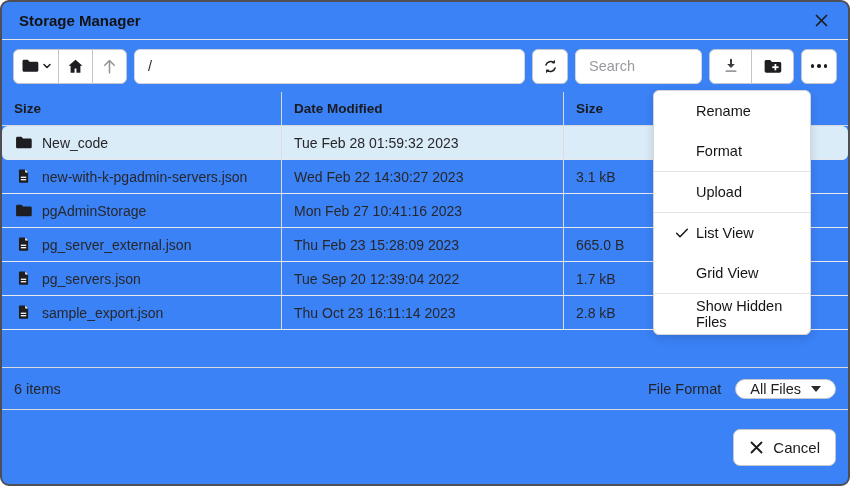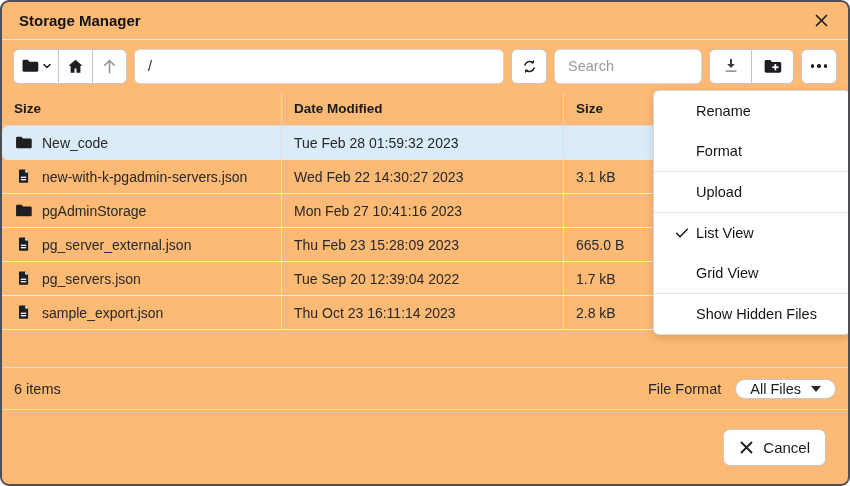--- a/index.html
+++ b/index.html
@@ -7,21 +7,21 @@
   body {
     font-family: "Liberation Sans", sans-serif;
     background: #ffffff;
     color: #1d1d20;
     position: relative;
     overflow: hidden;
   }
   .dialog {
     position: absolute; inset: 0;
     width: 850px; height: 486px;
-    background: #fdba74;
+    background: #3b82f6;
     border: 2px solid #4e4e54;
     border-radius: 9px;
     display: flex; flex-direction: column;
     overflow: hidden;
   }
   
   .titlebar {
     height: 38px; flex: 0 0 38px;
     display: flex; align-items: center;
     padding: 0 14px 0 17px;
@@ -54,21 +54,21 @@
   .btn-group .tb-btn:only-child { border-radius: 6px; }
   .tb-btn.standalone { border-radius: 6px; }
   .tb-btn.disabled { cursor: default; }
   .text-input {
     height: 35px; border: 1px solid #d3d5da; border-radius: 6px;
     font-family: "Liberation Sans", sans-serif;
     font-size: 14.5px; color: #2a2a2e; padding: 0 13px;
     outline: none; background: #fff;
   }
   .path { flex: 1; }
-  .search { width: 148px; }
+  .search { width: 127px; }
   .search::placeholder { color: #9a9aa0; }
   .dots { display: flex; gap: 3px; align-items: center; }
   .dots i { width: 3.6px; height: 3.6px; border-radius: 50%; background: #1e1e22; display: block; }
   
   .table { flex: 0 0 auto; }
   .trow, .thead-row {
     display: grid;
     grid-template-columns: 280px 282px 1fr;
     height: 34px; align-items: center;
   }
@@ -93,31 +93,31 @@
   .select-btn {
     height: 20px; border: 1px solid #c5c8cd; border-radius: 12px;
     background: #fff; display: flex; align-items: center; gap: 10px;
     padding: 0 14px; font-size: 14.5px; color: #202024; cursor: pointer;
     font-family: "Liberation Sans", sans-serif;
   }
   .caret-down { width: 0; height: 0; border-left: 5px solid transparent; border-right: 5px solid transparent; border-top: 6px solid #2a2a2e; }
   .footer2 {
     flex: 1 1 auto; border-top: 1px solid #dadadd;
     display: flex; align-items: center; justify-content: flex-end;
-    padding: 0 22px;
+    padding: 0 12px;
   }
   .cancel-btn {
     height: 37px; border: 1px solid #c5c8cd; border-radius: 7px;
     background: #fff; display: flex; align-items: center; gap: 9px;
     padding: 0 15px; font-size: 15px; color: #1b1b1e; cursor: pointer;
     font-family: "Liberation Sans", sans-serif;
   }
   
   .menu {
-    position: absolute; top: 88px; left: 651px; width: 198px;
+    position: absolute; top: 88px; left: 651px; width: 158px;
     background: #fff; border: 1px solid #d6d6da; border-radius: 6px;
     box-shadow: 0 3px 10px rgba(0,0,0,0.14);
     z-index: 30; padding: 0; overflow: hidden;
   }
   .mitem {
     height: 40px; display: flex; align-items: center;
     padding-left: 20px; font-size: 14.5px; color: #151518; cursor: pointer;
   }
   .mitem .check { width: 22px; flex: 0 0 22px; display: flex; align-items: center; }
   .mitem .check svg { visibility: hidden; }

